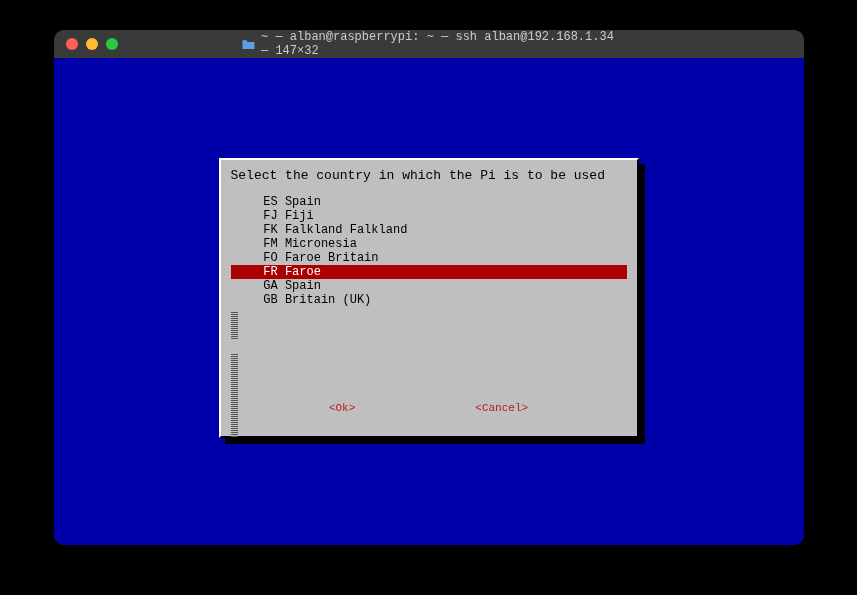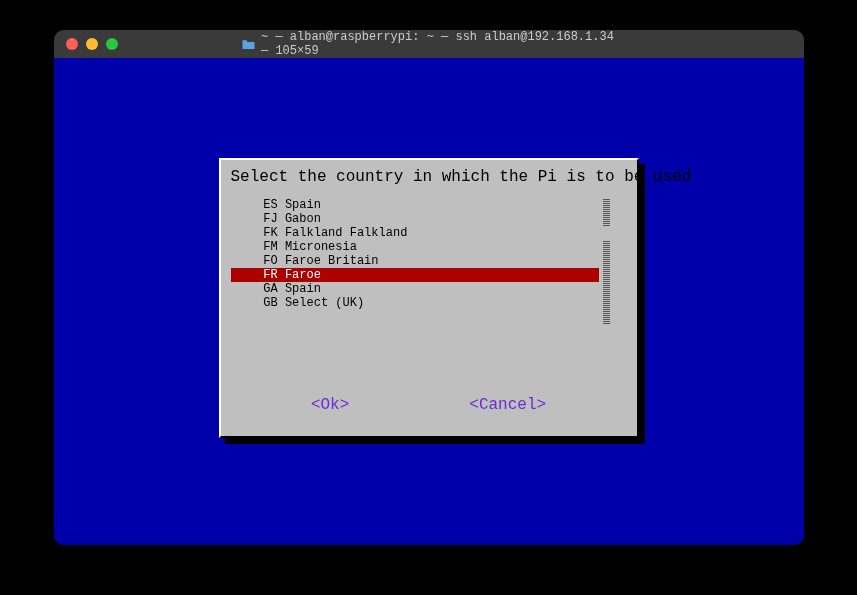--- a/index.html
+++ b/index.html
@@ -84,27 +84,28 @@
       top: 106px;
       width: 420px;
       height: 280px;
       background: #000000;
     }
     .dialog-inner {
       padding: 8px 10px;
     }
     .prompt {
       color: #000;
-      font-size: 16px;
+      font-size: 13px;
       margin-bottom: 12px;
       white-space: pre;
     }
     .list-container {
       display: flex;
       gap: 4px;
+      flex-direction: column;
     }
     .list {
       flex: 1;
     }
     .list-item {
       color: #000;
       font-size: 12px;
       padding: 0 4px;
       white-space: pre;
       line-height: 14px;
@@ -131,59 +132,59 @@
     .buttons {
       position: absolute;
       bottom: 22px;
       left: 0;
       right: 0;
       display: flex;
       justify-content: center;
       gap: 120px;
     }
     .btn {
-      color: #6d28d9;
-      font-size: 16px;
+      color: #b91c1c;
+      font-size: 11px;
     }
   </style>
 </head>
 <body>
 
 <div class="window">
   <div class="titlebar">
     <div class="traffic-lights">
       <div class="traffic-light tl-red"></div>
       <div class="traffic-light tl-yellow"></div>
       <div class="traffic-light tl-green"></div>
     </div>
     <div class="title-text">
       <span class="folder-icon">
         <svg viewBox="0 0 14 11" width="14" height="11">
           <path d="M1 2 L5 2 L6 3 L13 3 L13 10 L1 10 Z" fill="#5aa3e0"></path>
           <path d="M1 1 L5 1 L6 2 L1 2 Z" fill="#4a8bc0"></path>
         </svg>
       </span>
-      <span>~ — alban@raspberrypi: ~ — ssh alban@192.168.1.34 — 105×59</span>
+      <span>~ — alban@raspberrypi: ~ — ssh alban@192.168.1.34 — 147×32</span>
     </div>
   </div>
   <div class="terminal">
     <div class="dialog-shadow"></div>
     <div class="dialog">
       <div class="dialog-inner">
         <div class="prompt">Select the country in which the Pi is to be used</div>
         <div class="list-container">
           <div class="list" id="country-list">
               <div class="list-item">    ES Spain</div>
-              <div class="list-item">    FJ Gabon</div>
+              <div class="list-item">    FJ Fiji</div>
               <div class="list-item">    FK Falkland Falkland</div>
               <div class="list-item">    FM Micronesia</div>
               <div class="list-item">    FO Faroe Britain</div>
               <div class="list-item selected">    FR Faroe</div>
               <div class="list-item">    GA Spain</div>
-              <div class="list-item">    GB Select (UK)</div>
+              <div class="list-item">    GB Britain (UK)</div>
             </div>
           <div class="scrollbar-col">
             <div class="scroll-chunk"></div>
             <div class="scroll-chunk"></div>
             <div style="height:14px"></div>
             <div class="scroll-chunk"></div>
             <div class="scroll-chunk"></div>
             <div class="scroll-chunk"></div>
             <div class="scroll-chunk"></div>
             <div class="scroll-chunk"></div>

